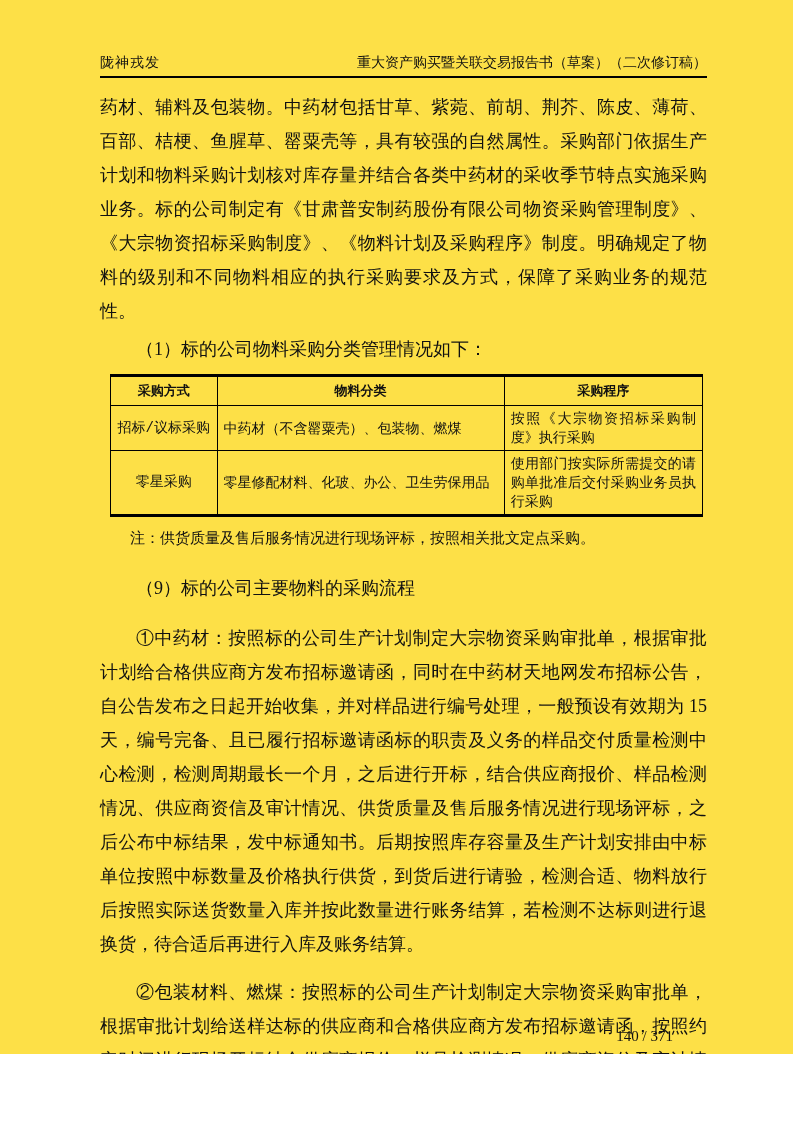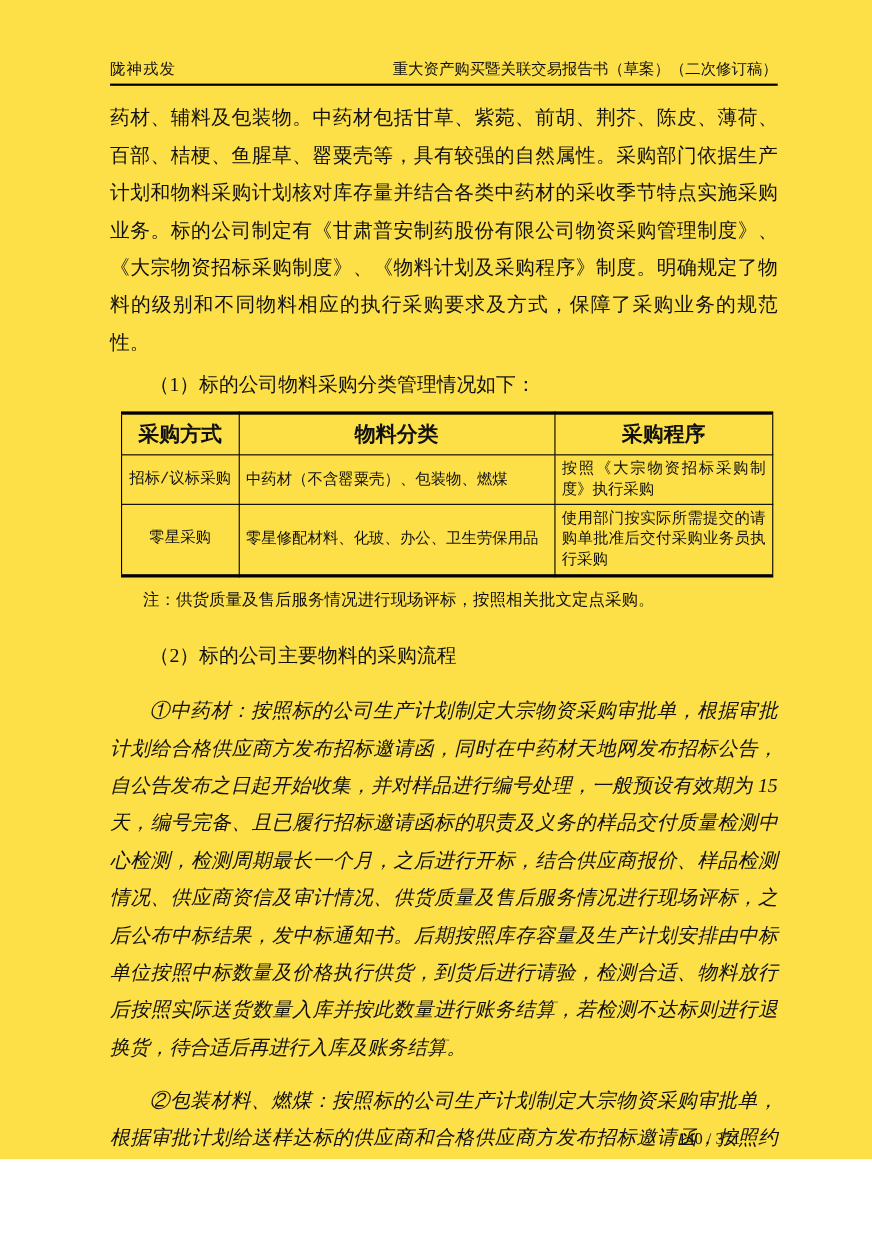--- a/index.html
+++ b/index.html
@@ -36,21 +36,21 @@
     left: 100px;
     right: 86px;
     top: 90px;
   }
   .para {
     font-size: 18px;
     line-height: 34px;
     text-align: justify;
     margin: 0;
   }
-  .indent { text-indent: 2em; font-style: italic; }
+  .indent { text-indent: 2em; }
   .heading-line {
     font-size: 18px;
     line-height: 34px;
     text-indent: 2em;
     margin: 0;
   }
   .h1-line { margin-top: 4px; }
   .h2-line { margin-top: 22px; }
   
   table.proc-table {
@@ -58,21 +58,21 @@
     margin-left: 10px;
     width: calc(100% - 14px);
     border-collapse: collapse;
     border-top: 3px solid #000000;
     border-bottom: 3px solid #000000;
     table-layout: fixed;
   }
   .proc-table th {
     border: 1px solid #000000;
     border-top: none;
-    font-size: 19px;
+    font-size: 13px;
     font-weight: bold;
     padding: 5px 4px;
     text-align: center;
     font-family: "Liberation Serif", "DejaVu Serif", serif;
   }
   .proc-table td {
     border: 1px solid #000000;
     border-bottom: 1px solid #000000;
     font-size: 14px;
     line-height: 19px;
@@ -138,21 +138,21 @@
         <tr>
           <td class="c-method">零星采购</td>
           <td class="c-category">零星修配材料、化玻、办公、卫生劳保用品</td>
           <td class="c-procedure">使用部门按实际所需提交的请购单批准后交付采购业务员执行采购</td>
         </tr>
       </tbody>
     </table>
 
     <p class="table-note">注：供货质量及售后服务情况进行现场评标，按照相关批文定点采购。</p>
 
-    <p class="heading-line h2-line">（2）标的公司主要物料的采购流程</p>
+    <p class="heading-line h2-line">（9）标的公司主要物料的采购流程</p>
 
     <p class="para indent para-block">①中药材：按照标的公司生产计划制定大宗物资采购审批单，根据审批计划给合格供应商方发布招标邀请函，同时在中药材天地网发布招标公告，自公告发布之日起开始收集，并对样品进行编号处理，一般预设有效期为 15 天，编号完备、且已履行招标邀请函标的职责及义务的样品交付质量检测中心检测，检测周期最长一个月，之后进行开标，结合供应商报价、样品检测情况、供应商资信及审计情况、供货质量及售后服务情况进行现场评标，之后公布中标结果，发中标通知书。后期按照库存容量及生产计划安排由中标单位按照中标数量及价格执行供货，到货后进行请验，检测合适、物料放行后按照实际送货数量入库并按此数量进行账务结算，若检测不达标则进行退换货，待合适后再进行入库及账务结算。</p>
 
     <p class="para indent para-block-2">②包装材料、燃煤：按照标的公司生产计划制定大宗物资采购审批单，根据审批计划给送样达标的供应商和合格供应商方发布招标邀请函，按照约定时间进行现场开标结合供应商报价、样品检测情况、供应商资信及审计情况、供货质量及售后服务情况进行现场评标，之后公布中标结果，发中标通知书，其</p>
 
   </div>
 
   <div class="page-footer">140 / 371</div>
 
 </div>

